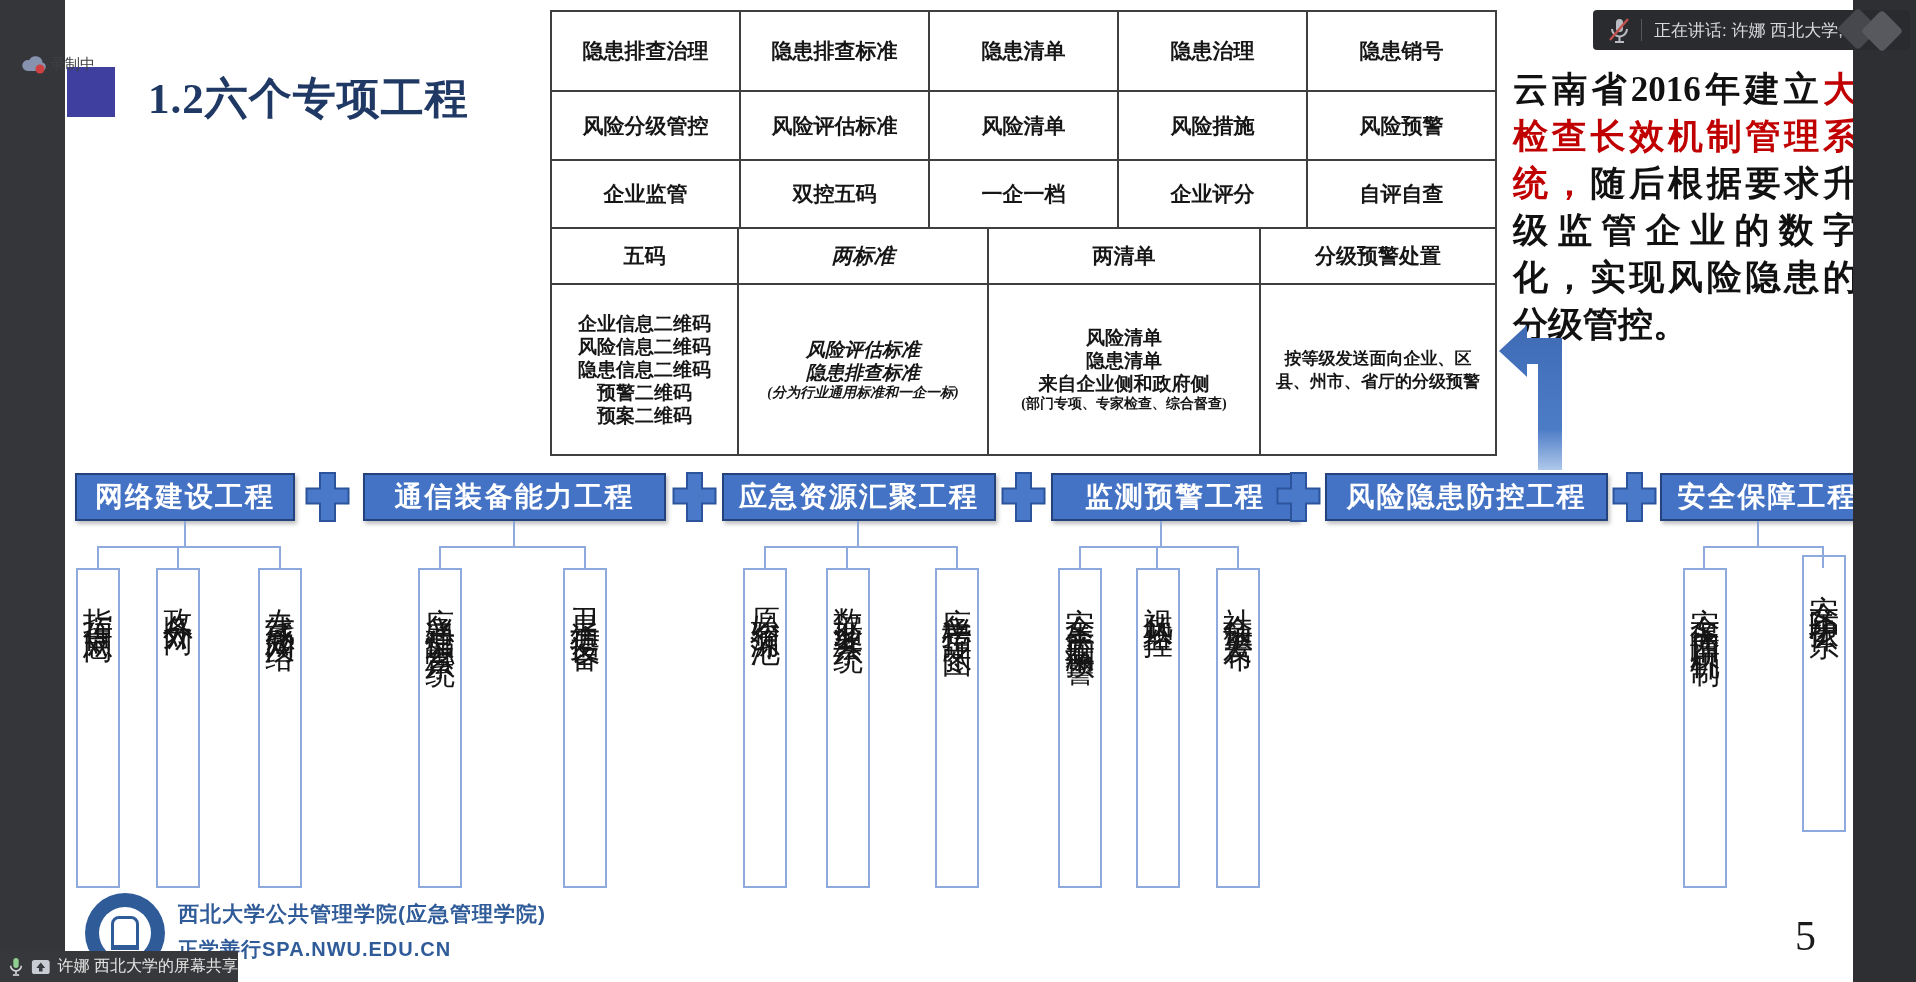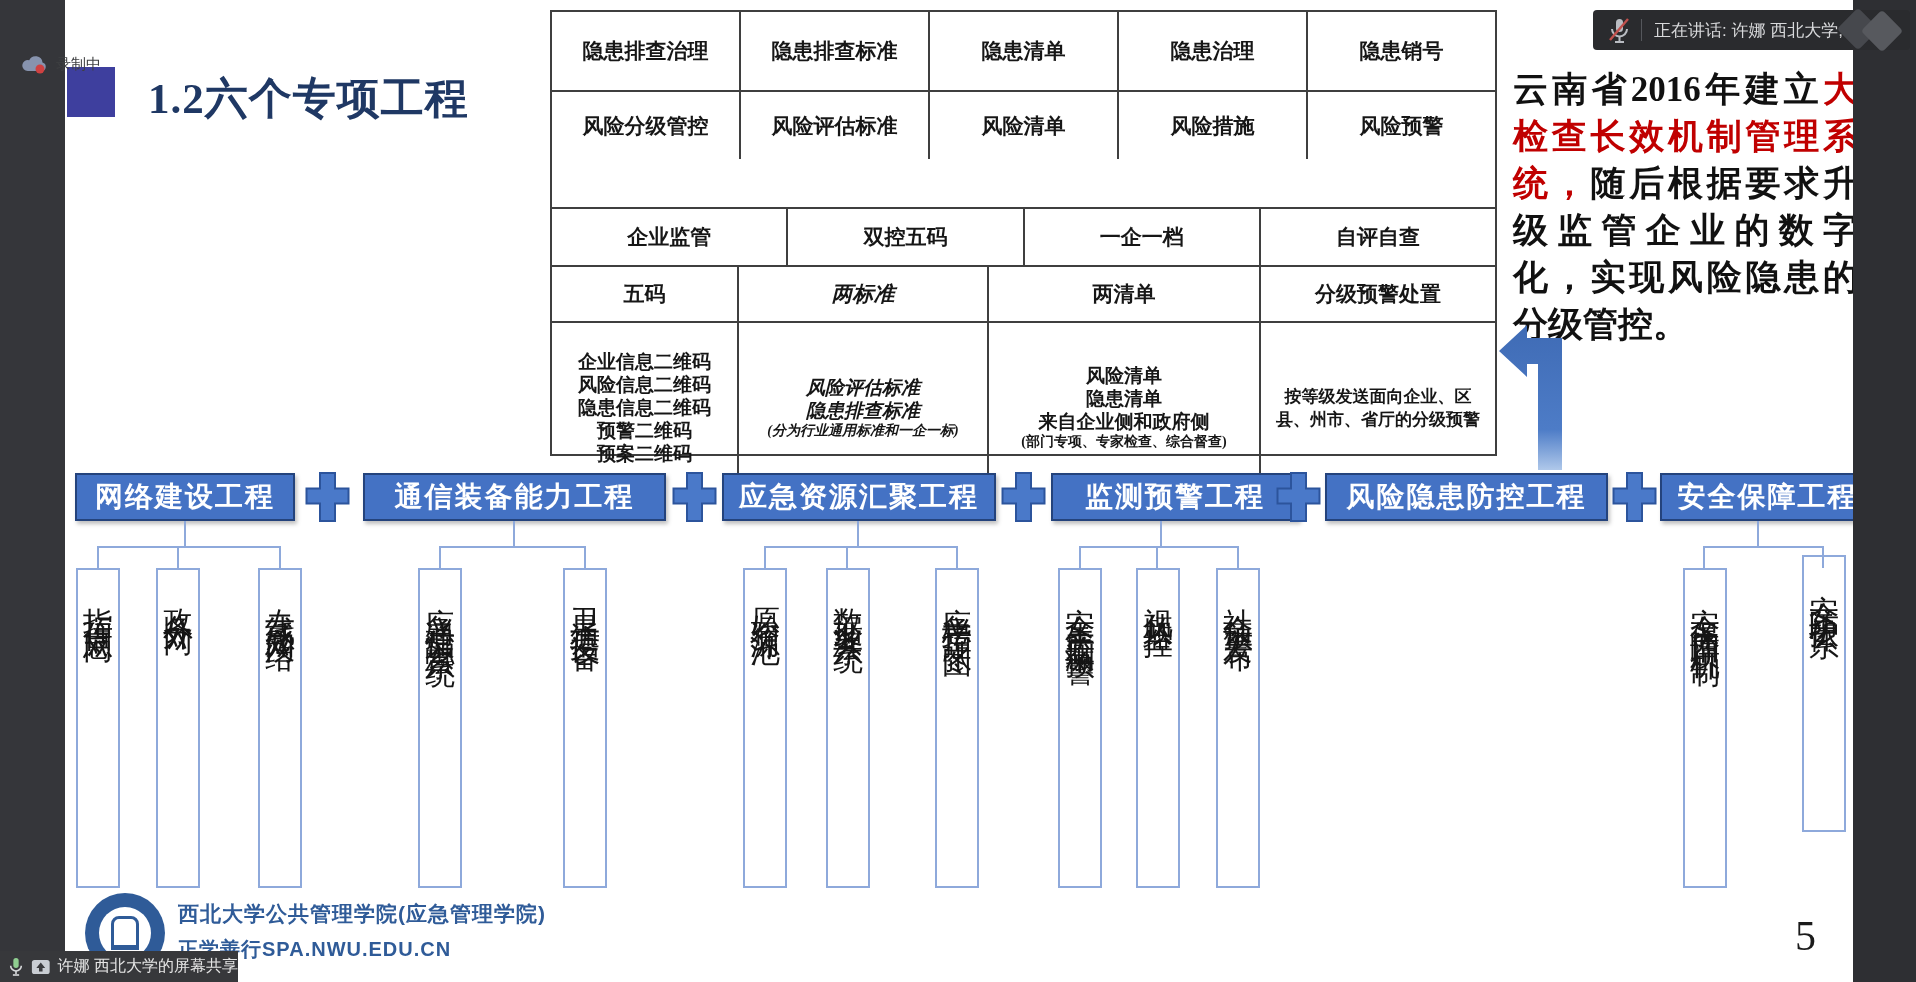--- a/index.html
+++ b/index.html
@@ -11,37 +11,37 @@
   #right-rail{left:1853px;top:0;width:63px;height:982px;background:#2E2F33;z-index:5;}
   #speaker-bar{left:1593px;top:10px;width:317px;height:40px;background:#2A2B2E;border-radius:4px;
                z-index:10;display:flex;align-items:center;font-family:"Liberation Sans",sans-serif;}
   #speaker-bar .divider{width:1px;height:22px;background:#55575c;margin:0 12px 0 10px;}
   #speaker-text{color:#d8d9db;font-size:17px;white-space:nowrap;}
   .diamond{position:absolute;width:30px;height:30px;transform:rotate(45deg);border-radius:4px;}
   #share-bar{left:0;top:951px;width:238px;height:31px;background:#37383B;z-index:11;
              display:flex;align-items:center;gap:7px;padding-left:8px;box-sizing:border-box;
              font-family:"Liberation Sans",sans-serif;}
   #share-text{color:#e5e5e5;font-size:16px;white-space:nowrap;}
-  #rec{left:20px;top:53px;z-index:6;display:flex;align-items:center;gap:8px;}
+  #rec{left:20px;top:53px;z-index:6;display:flex;align-items:center;gap:2px;}
   #rec-label{font-family:"Liberation Sans",sans-serif;font-size:15px;color:#3F4042;}
   
   #title-square{left:67px;top:67px;width:48px;height:50px;background:#3E3F9E;}
   #slide-title{left:148px;top:70px;font-size:43px;font-weight:bold;color:#1F3864;letter-spacing:1px;}
   #note{left:1513px;top:66px;width:345px;font-size:35px;font-weight:bold;line-height:47px;
         color:#111;text-align:justify;}
   #note .red{color:#C00000;}
   #page-num{left:1795px;top:912px;font-size:42px;color:#1b1b1b;}
   
   #big-table{left:550px;top:10px;width:947px;height:446px;border:2px solid #3f3f3f;box-sizing:border-box;}
   .t-row{display:flex;box-sizing:border-box;}
   .t-row + .t-row{border-top:2px solid #3f3f3f;}
   .t-cell{flex:1;border-left:2px solid #3f3f3f;box-sizing:border-box;display:flex;flex-direction:column;
           align-items:center;justify-content:center;font-size:21px;font-weight:bold;color:#161616;text-align:center;}
   .t-cell:first-child{border-left:none;}
-  .r1{height:78px;} .r2{height:69px;} .r3{height:58px;margin-top:48px;} .r4{height:56px;} .r5{height:171px;}
+  .r1{height:78px;} .r2{height:69px;} .r3{height:68px;} .r4{height:56px;} .r5{height:171px;}
   .w1{flex:0 0 185px;} .w2{flex:0 0 250px;font-style:italic;} .w3{flex:0 0 272px;}
   .detail-line{font-size:19px;font-weight:bold;line-height:23px;}
   .detail-note{font-size:14px;font-weight:bold;line-height:18px;}
   .detail-wrap{font-size:17px;font-weight:bold;line-height:23px;padding:0 14px;}
   
   .proj-box{position:absolute;top:473px;height:48px;background:#4472C4;border:2px solid #24437C;
             box-sizing:border-box;display:flex;align-items:center;justify-content:center;
             color:#fff;font-size:28px;font-weight:bold;letter-spacing:2px;white-space:nowrap;
             box-shadow:2px 3px 4px rgba(0,0,0,0.25);}
   .plus{position:absolute;top:472px;width:45px;height:50px;}
@@ -80,20 +80,21 @@
       <div class="t-cell">风险分级管控</div>
       <div class="t-cell">风险评估标准</div>
       <div class="t-cell">风险清单</div>
       <div class="t-cell">风险措施</div>
       <div class="t-cell">风险预警</div>
     </div>
     <div class="t-row r3">
       <div class="t-cell">企业监管</div>
       <div class="t-cell">双控五码</div>
       <div class="t-cell">一企一档</div>
+      <div class="t-cell">企业评分</div>
       <div class="t-cell">自评自查</div>
     </div>
     <div class="t-row r4">
       <div class="t-cell w1">五码</div>
       <div class="t-cell w2">两标准</div>
       <div class="t-cell w3">两清单</div>
       <div class="t-cell">分级预警处置</div>
     </div>
     <div class="t-row r5">
       <div class="t-cell w1">

